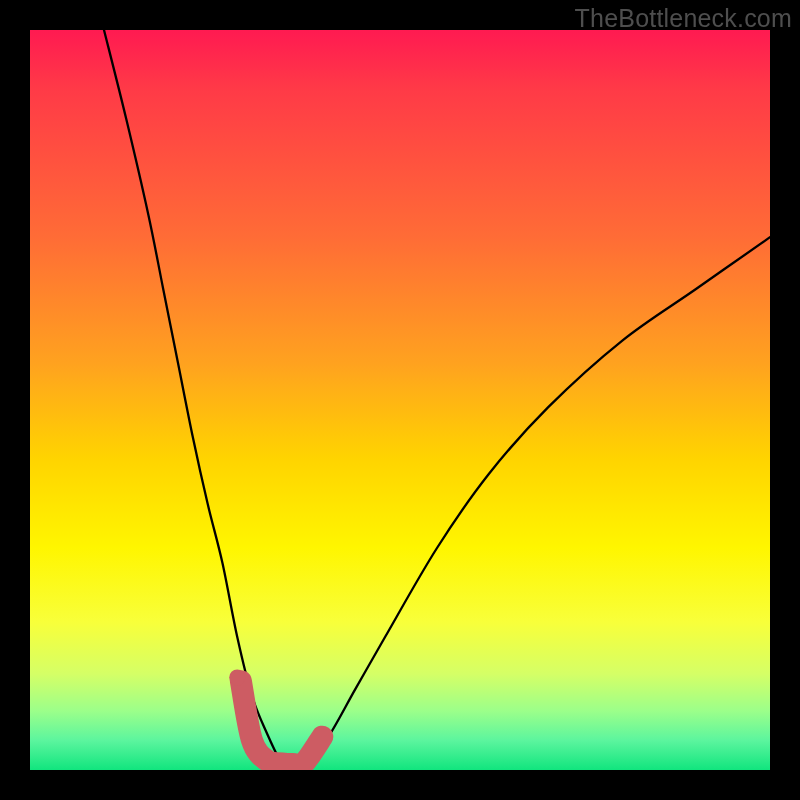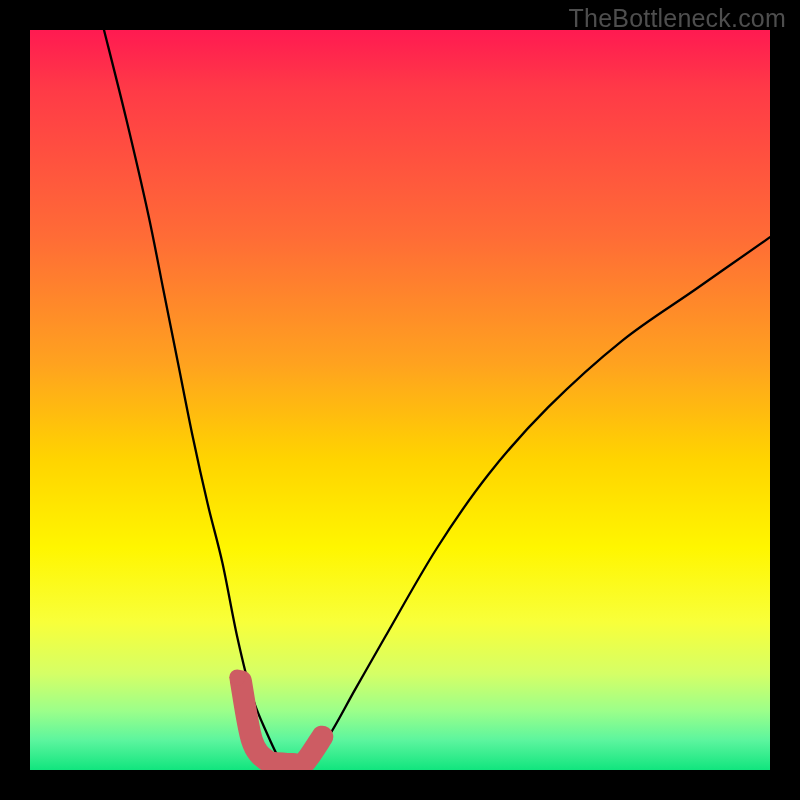--- a/index.html
+++ b/index.html
@@ -37,21 +37,21 @@
       #f8ff3a 80%,
       #d5ff66 87%,
       #9cff8a 92%,
       #5cf59e 96%,
       #11e57e 100%
     );
   }
   .watermark {
     position: absolute;
     top: 4px;
-    right: 14px;
+    right: 8px;
     color: #4e4e4e;
     font-size: 25px;
     letter-spacing: 0.2px;
     font-weight: 500;
   }
   svg.curve {
     position: absolute;
     left: 0;
     top: 0;
     width: 740px;

